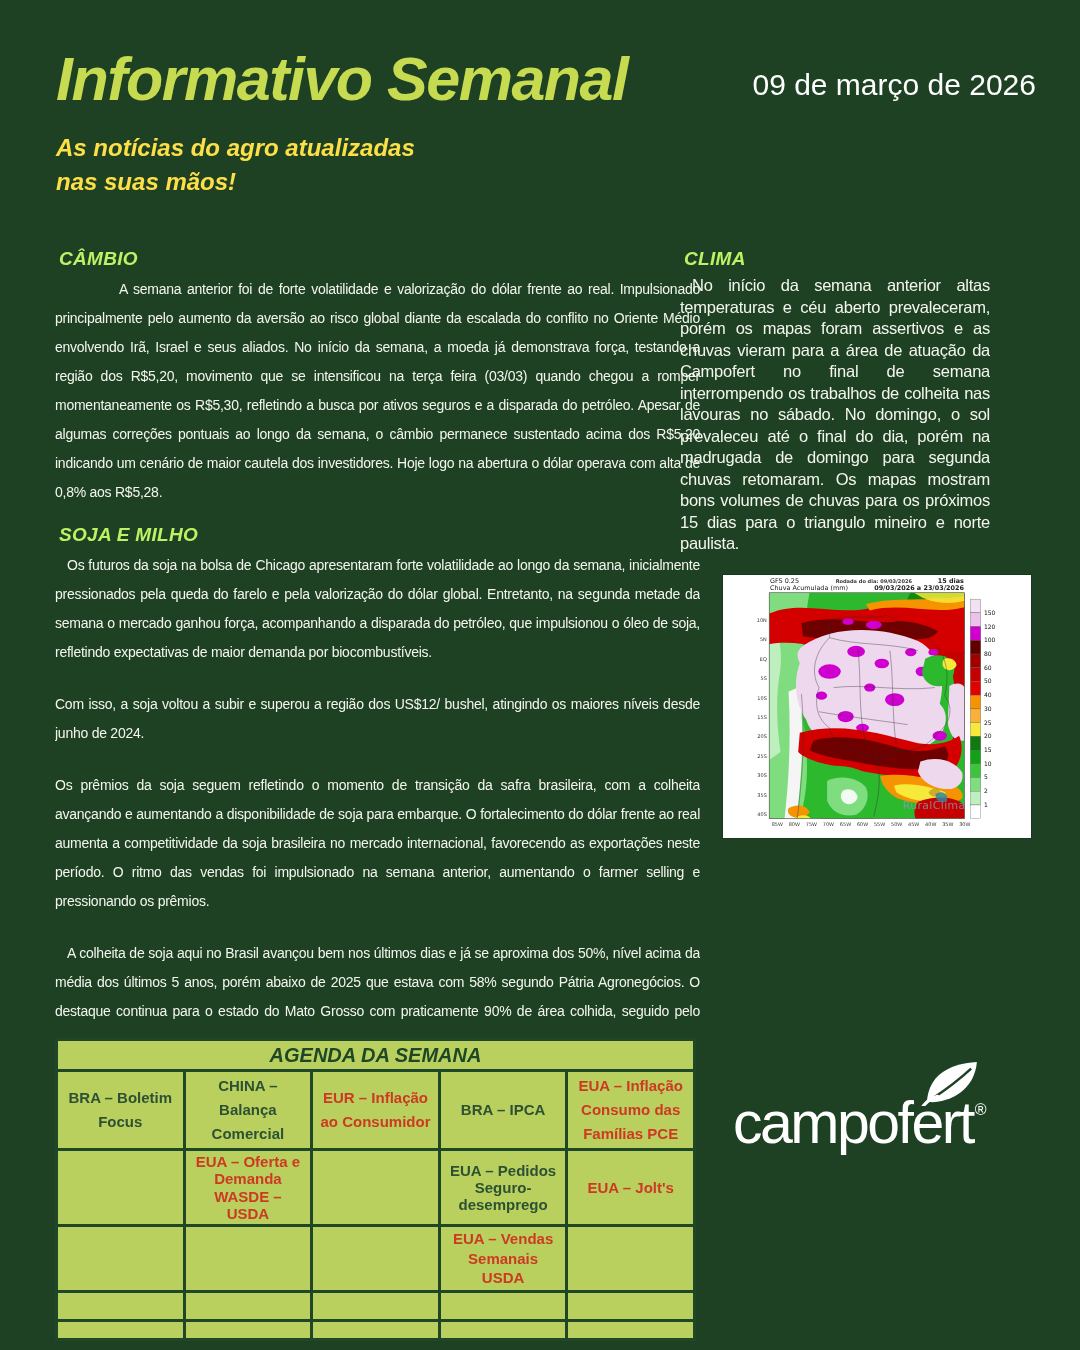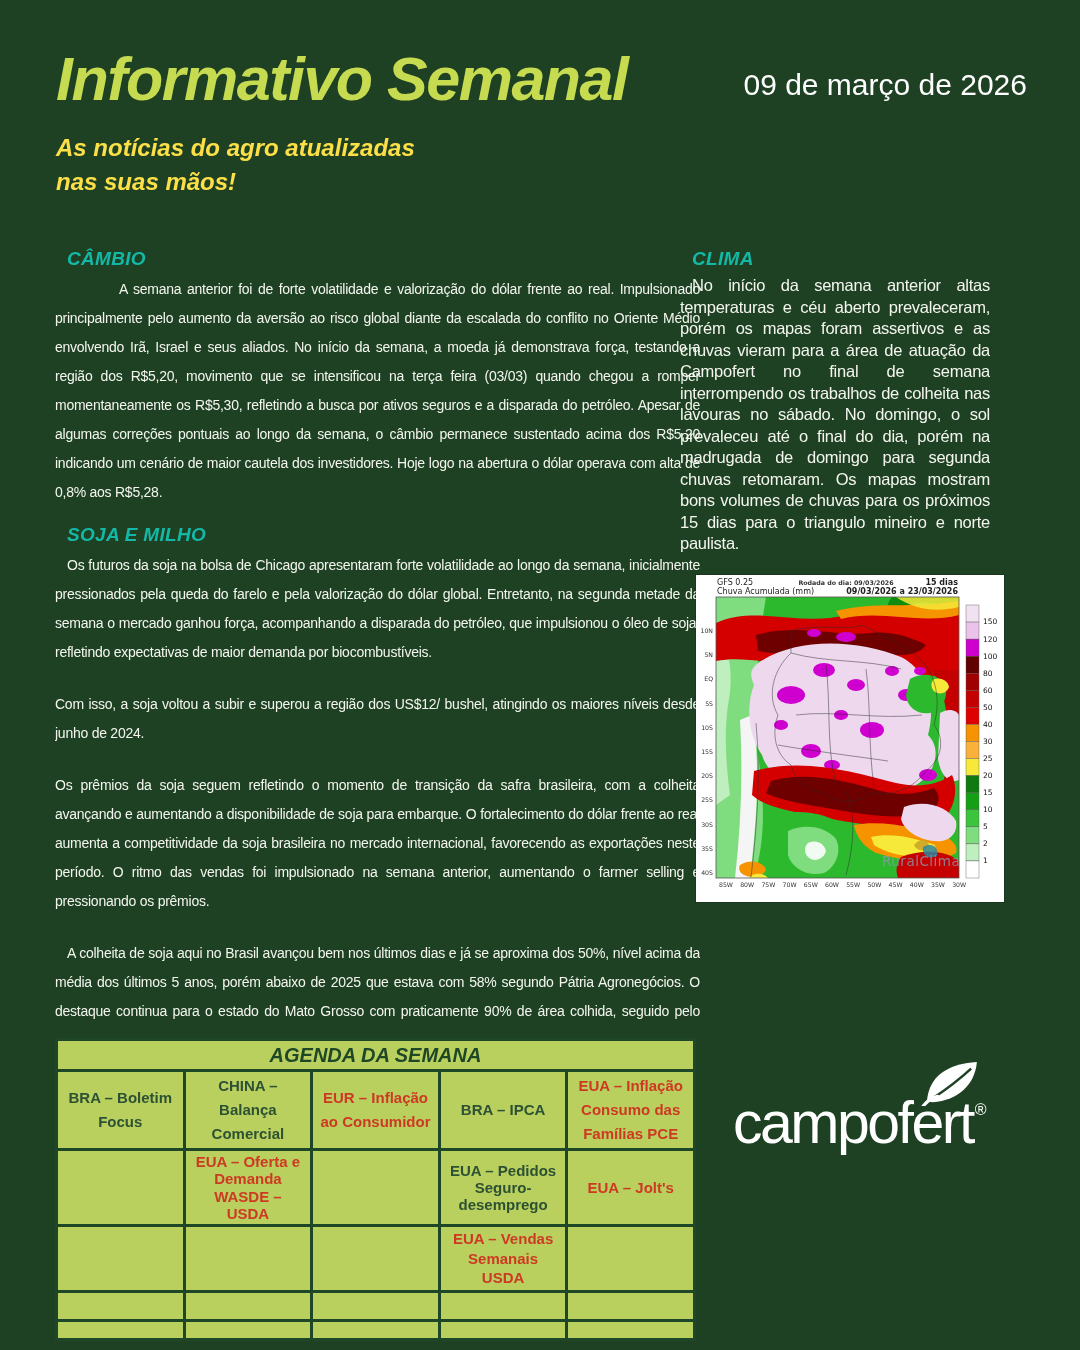--- a/index.html
+++ b/index.html
@@ -8,47 +8,47 @@
     background:#1e4124;overflow:hidden;
     font-family:"Liberation Sans",sans-serif;color:#f5f6f0;
   }
   
   .title{
     position:absolute;left:56px;top:44px;margin:0;
     font-size:61px;font-weight:800;font-style:italic;letter-spacing:-1.5px;
     color:#c7db51;white-space:nowrap;
   }
   .date{
-    position:absolute;right:53px;top:68px;
+    position:absolute;right:44px;top:68px;
     font-size:30px;font-weight:400;color:#ffffff;white-space:nowrap;
   }
   .subtitle{
     position:absolute;left:56px;top:131px;
     font-size:24px;font-weight:700;font-style:italic;color:#fde047;
     line-height:1.43;
   }
   
   .col-left{position:absolute;left:55px;top:248px;width:645px;height:786px;overflow:hidden;}
   .col-right{position:absolute;left:680px;top:248px;width:310px;height:324px;overflow:hidden;}
   .sec-head{
-    margin:0 0 5px 12px;font-size:19px;font-weight:800;font-style:italic;
-    color:#14b8a6;letter-spacing:.3px;
+    margin:0 0 5px 4px;font-size:19px;font-weight:800;font-style:italic;
+    color:#bef264;letter-spacing:.3px;
   }
   .sec-head.mt{margin-top:17px;}
   .body-text{
     margin:0;color:#f4f6ee;font-size:14px;line-height:29px;
     text-align:justify;letter-spacing:-.25px;
   }
   .body-text+.body-text{margin-top:23px;}
   .indent-big{text-indent:64px;}
   .indent-sm{text-indent:12px;}
   .col-right .body-text{font-size:16.5px;line-height:21.5px;}
   
   .map-wrap{
-    position:absolute;left:696px;top:575px;width:308px;height:327px;
+    position:absolute;left:723px;top:575px;width:308px;height:263px;
     background:#ffffff;box-shadow:0 0 0 1px rgba(0,0,0,.15);
   }
   .map-wrap svg{display:block;width:100%;height:100%;}
   
   .agenda{
     position:absolute;left:55px;top:1038px;width:641px;
     border-collapse:collapse;table-layout:fixed;
     background:#b9cf5e;
   }
   .agenda td,.agenda th{

